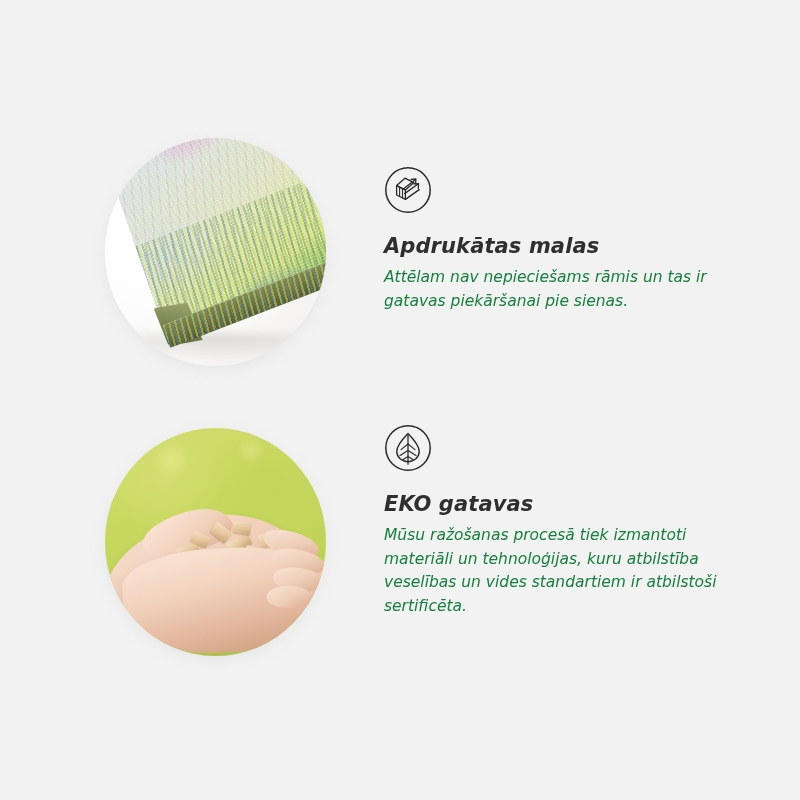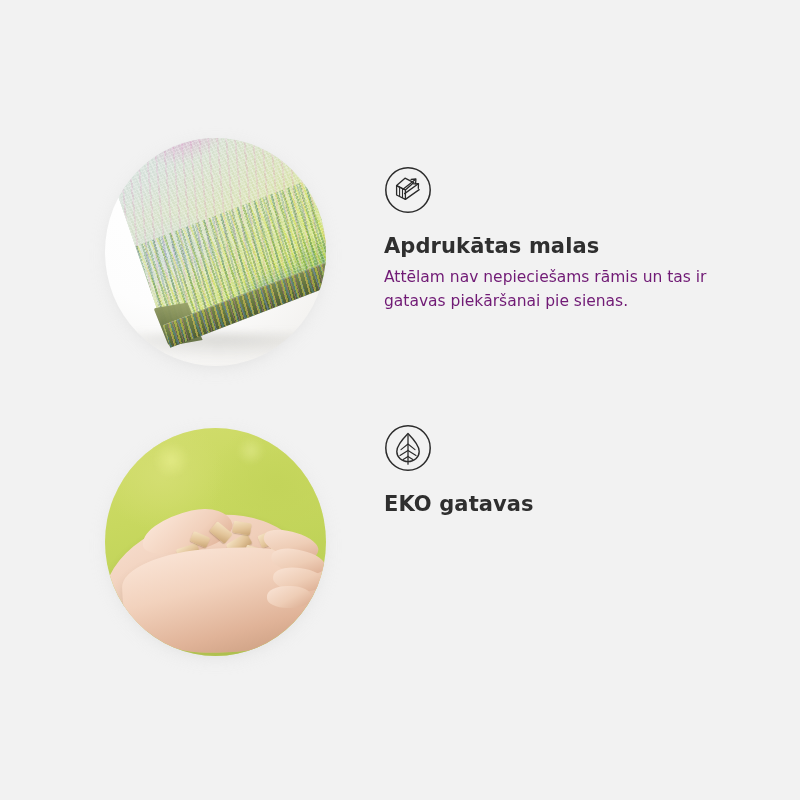--- a/index.html
+++ b/index.html
@@ -20,20 +20,21 @@
     position: absolute;
     inset: 0;
     background: #f2f2f2;
   }
 
   
   .feature {
     position: absolute;
     left: 0;
     width: 780px;
+    font-style: italic;
   }
   #feature-1 { top: 120px; height: 270px; }
   #feature-2 { top: 410px; height: 270px; }
 
   
   .photo-wrap {
     position: absolute;
     left: 105px;
     top: 18px;
     width: 221px;
@@ -273,21 +274,21 @@
     font-size: 21px;
     font-weight: 600;
     color: #2f2f2f;
     letter-spacing: .1px;
     line-height: 1.2;
   }
   .feat-body {
     margin: 7px 0 0 0;
     font-size: 15.5px;
     font-weight: 400;
-    color: #701a75;
+    color: #15803d;
     line-height: 1.52;
     max-width: 352px;
   }
 </style>
 </head>
 <body>
 
 <div class="page">
 
   <section class="feature" id="feature-1">
@@ -369,16 +370,17 @@
       <svg class="icon-circle" viewBox="0 0 48 48">
         <circle cx="24" cy="24" r="22.2" fill="none" stroke="#2b2b2b" stroke-width="1.5"></circle>
         <path d="M24 9.6 C31.2 17.0 35.2 22.4 35.2 27.4 C35.2 33.2 30.1 37.6 24 37.6
                  C17.9 37.6 12.8 33.2 12.8 27.4 C12.8 22.4 16.8 17.0 24 9.6 Z" fill="none" stroke="#2b2b2b" stroke-width="1.4" stroke-linejoin="round"></path>
         <path d="M24 11.6 L24 40.2" fill="none" stroke="#2b2b2b" stroke-width="1.3" stroke-linecap="round"></path>
         <path d="M24 20.0 L17.0 25.6 M24 20.0 L31.0 25.6
                  M24 26.4 L16.0 31.4 M24 26.4 L32.0 31.4
                  M24 32.4 L19.2 35.6 M24 32.4 L28.8 35.6" fill="none" stroke="#2b2b2b" stroke-width="1.15" stroke-linecap="round"></path>
       </svg>
       <h2 class="feat-title">EKO gatavas</h2>
+      <p class="feat-body">Mūsu ražošanas procesā tiek izmantoti materiāli un tehnoloģijas, kuru atbilstība veselības un vides standartiem ir atbilstoši sertificēta.</p>
     </div>
   </section>
 
 </div>
 
 </body></html>

